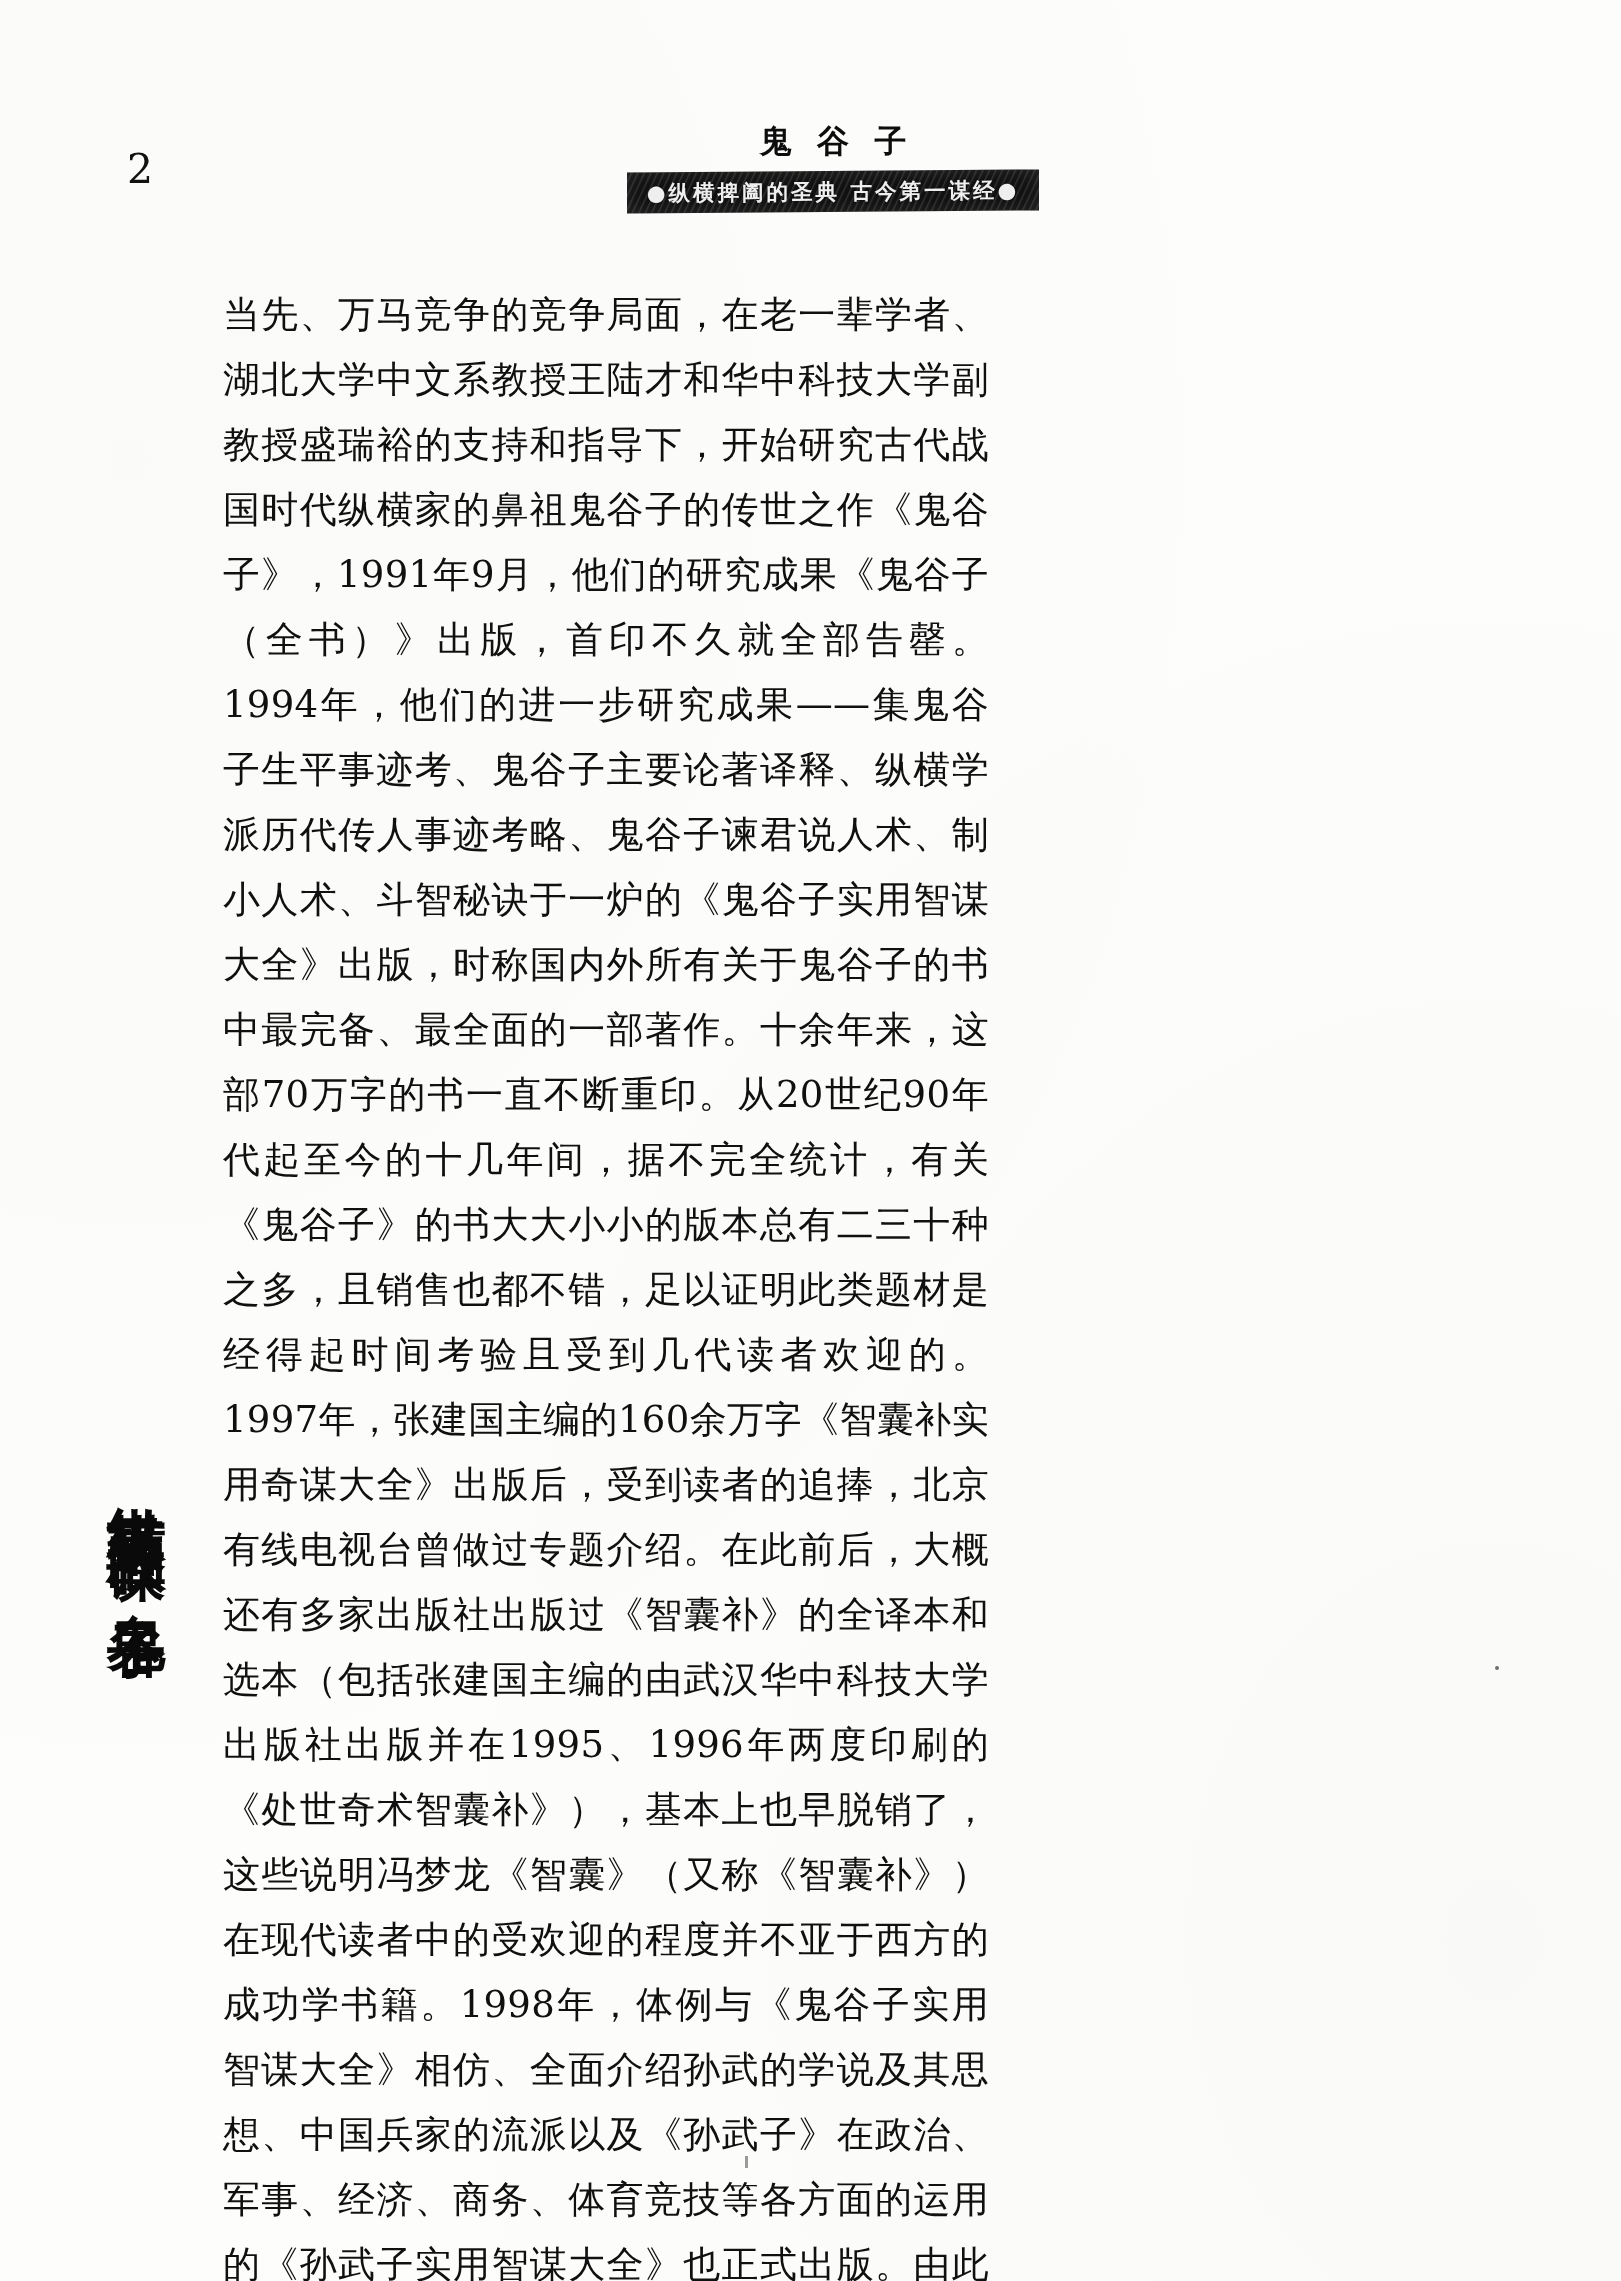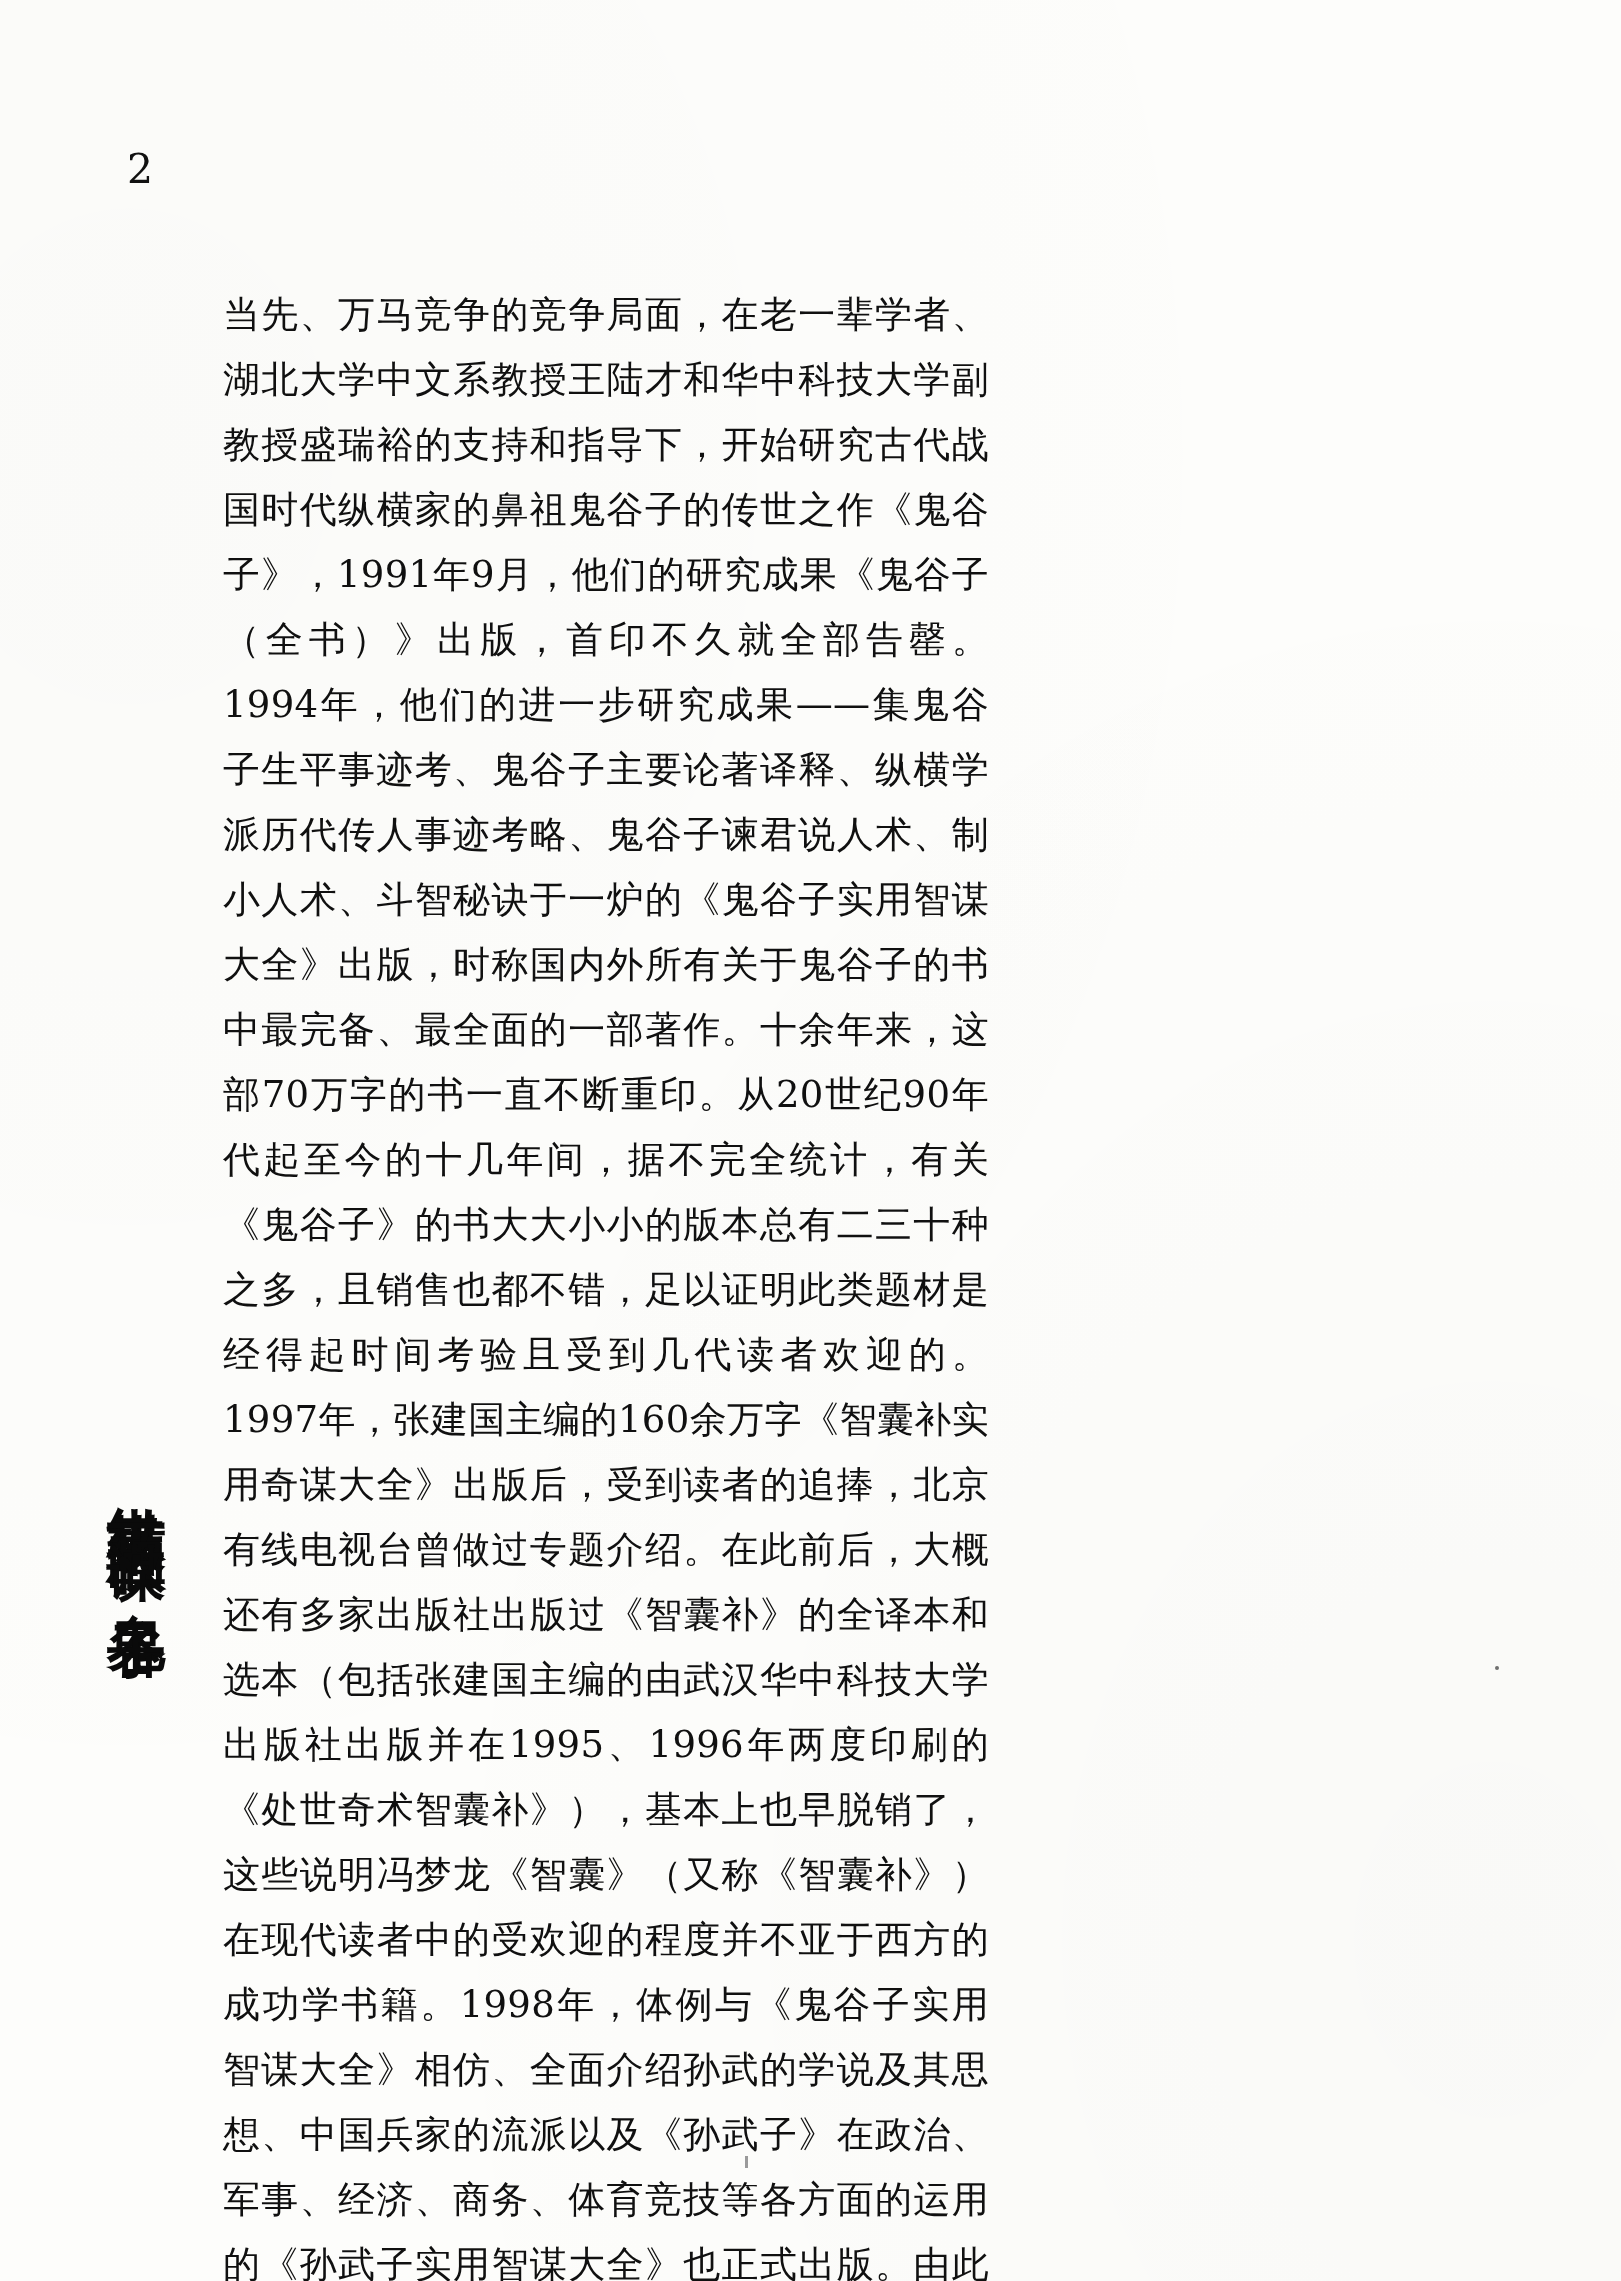--- a/index.html
+++ b/index.html
@@ -153,20 +153,26 @@
 </style>
 </head>
 <body>
 
 <div class="page">
 
   <div class="paper-tone"></div>
 
   <div class="folio">2</div>
 
+  <div class="running-head">
+    <div class="rh-title">鬼谷子</div>
+    <div class="rh-banner">
+      <div class="rh-banner-text">●纵横捭阖的圣典  古今第一谋经●</div>
+    </div>
+  </div>
 
   <div class="spine-title">纵横天下的权谋：鬼谷子</div>
 
   <div class="body-col">
     <p class="para">当先、万马竞争的竞争局面，在老一辈学者、湖北大学中文系教授王陆才和华中科技大学副教授盛瑞裕的支持和指导下，开始研究古代战国时代纵横家的鼻祖鬼谷子的传世之作《鬼谷子》，1991年9月，他们的研究成果《鬼谷子（全书）》出版，首印不久就全部告罄。1994年，他们的进一步研究成果——集鬼谷子生平事迹考、鬼谷子主要论著译释、纵横学派历代传人事迹考略、鬼谷子谏君说人术、制小人术、斗智秘诀于一炉的《鬼谷子实用智谋大全》出版，时称国内外所有关于鬼谷子的书中最完备、最全面的一部著作。十余年来，这部70万字的书一直不断重印。从20世纪90年代起至今的十几年间，据不完全统计，有关《鬼谷子》的书大大小小的版本总有二三十种之多，且销售也都不错，足以证明此类题材是经得起时间考验且受到几代读者欢迎的。1997年，张建国主编的160余万字《智囊补实用奇谋大全》出版后，受到读者的追捧，北京有线电视台曾做过专题介绍。在此前后，大概还有多家出版社出版过《智囊补》的全译本和选本（包括张建国主编的由武汉华中科技大学出版社出版并在1995、1996年两度印刷的《处世奇术智囊补》），基本上也早脱销了，这些说明冯梦龙《智囊》（又称《智囊补》）在现代读者中的受欢迎的程度并不亚于西方的成功学书籍。1998年，体例与《鬼谷子实用智谋大全》相仿、全面介绍孙武的学说及其思想、中国兵家的流派以及《孙武子》在政治、军事、经济、商务、体育竞技等各方面的运用的《孙武子实用智谋大全》也正式出版。由此形成了研读出版古人智谋的一个系列。</p>
 
   </div>
 
   <div class="reg-dot"></div>
   <div class="edge-tick"></div>

